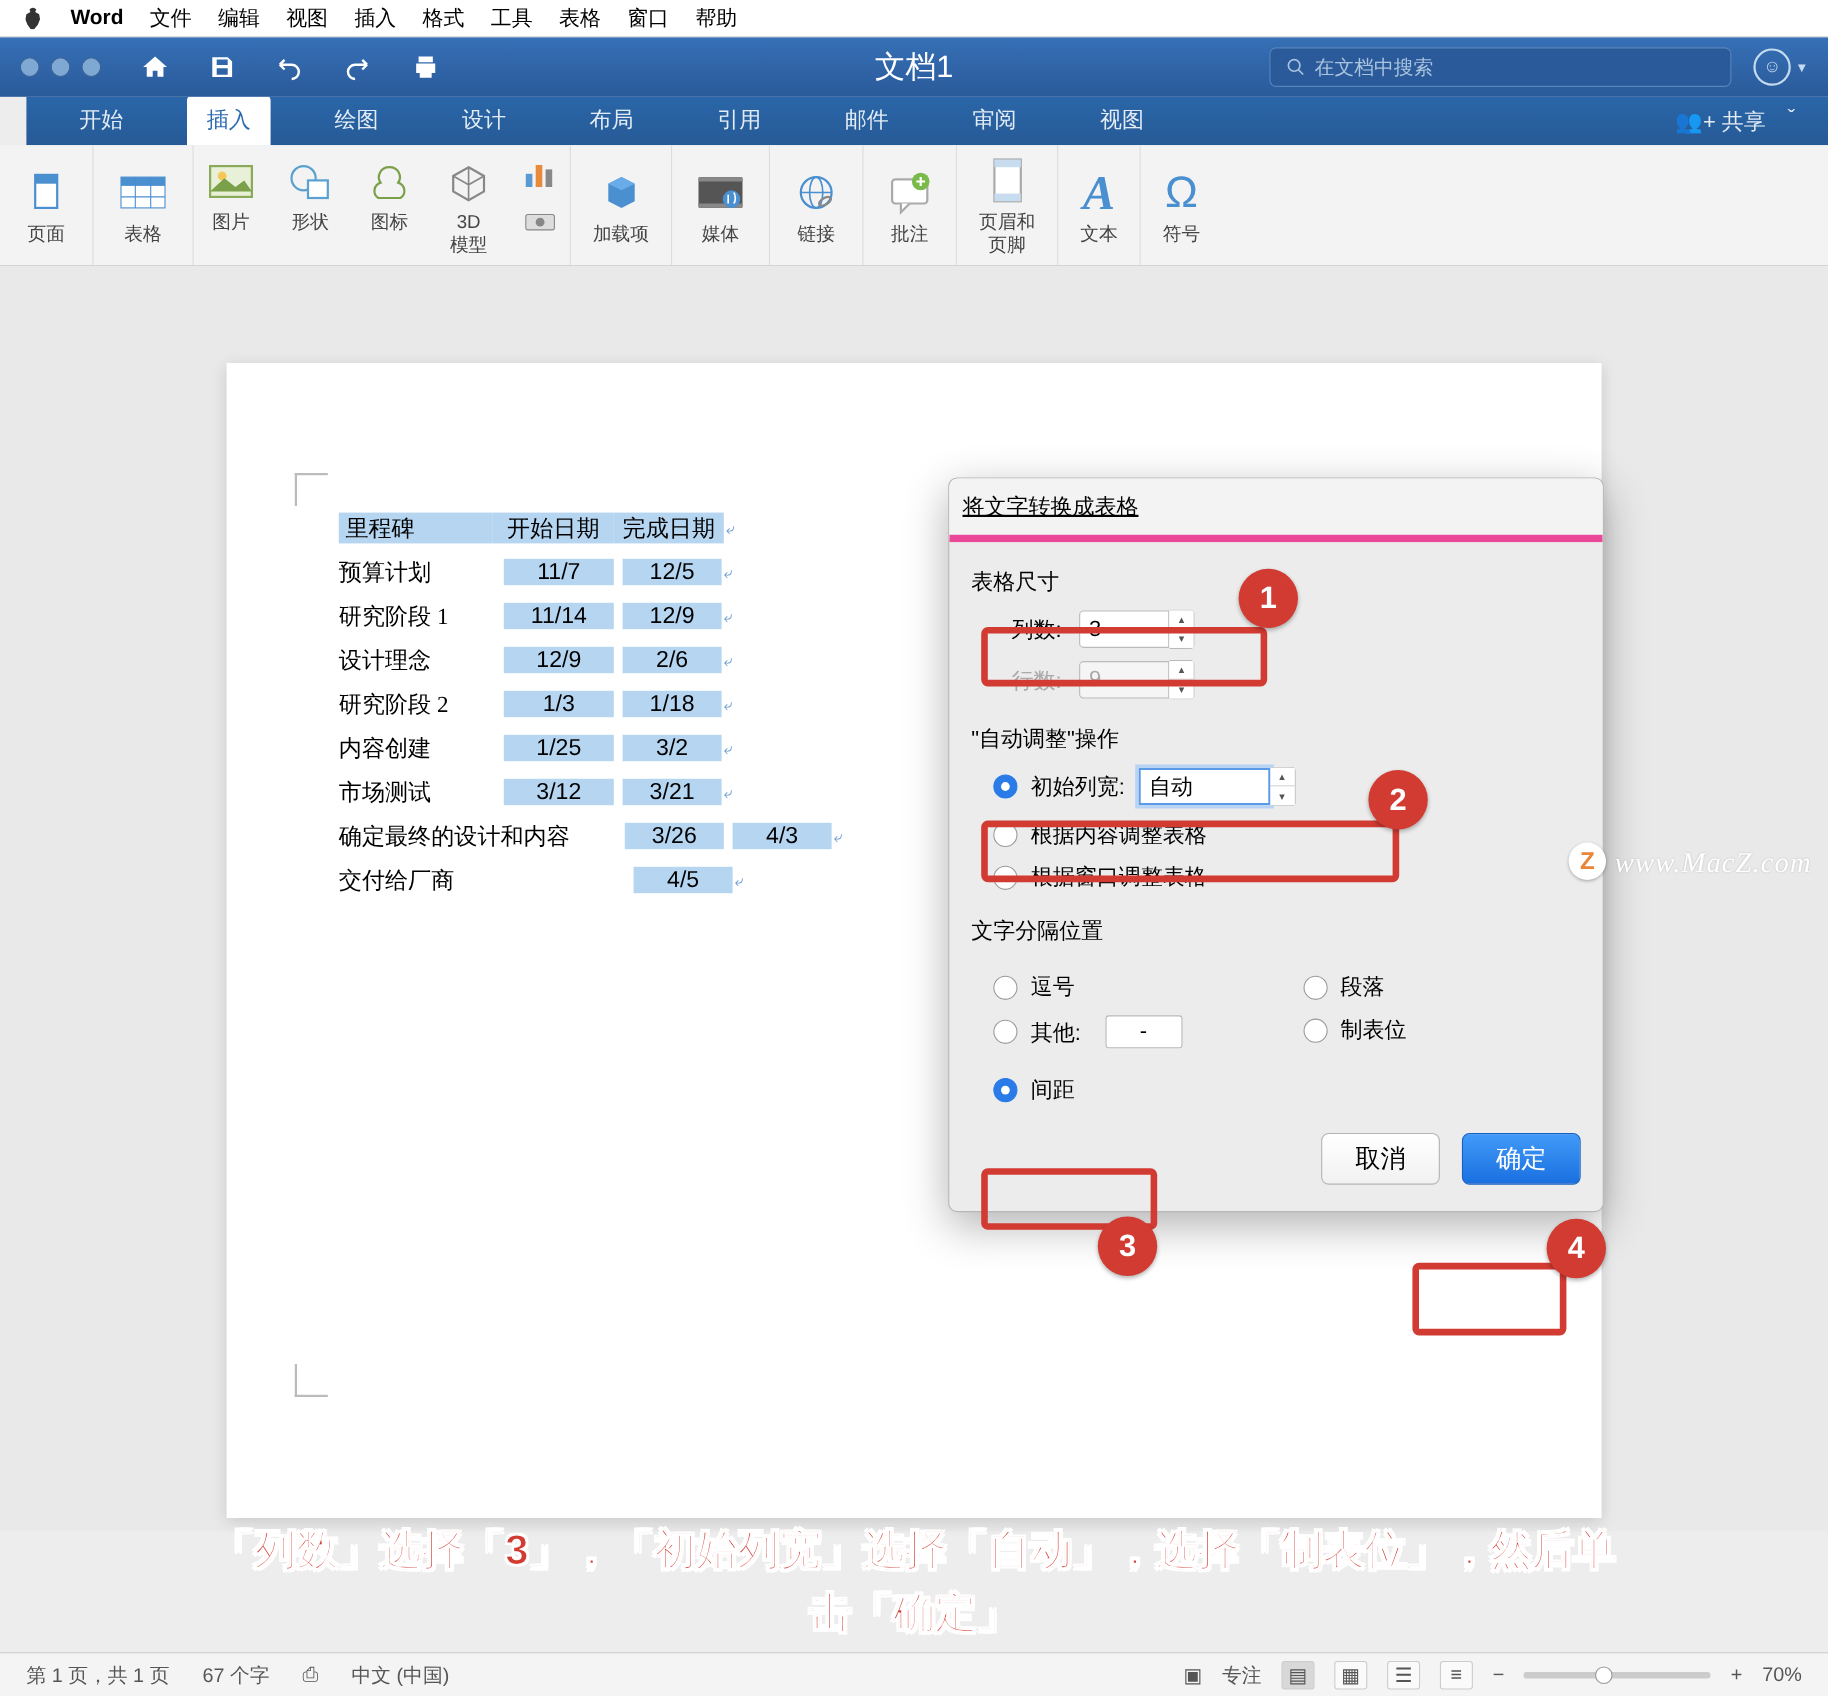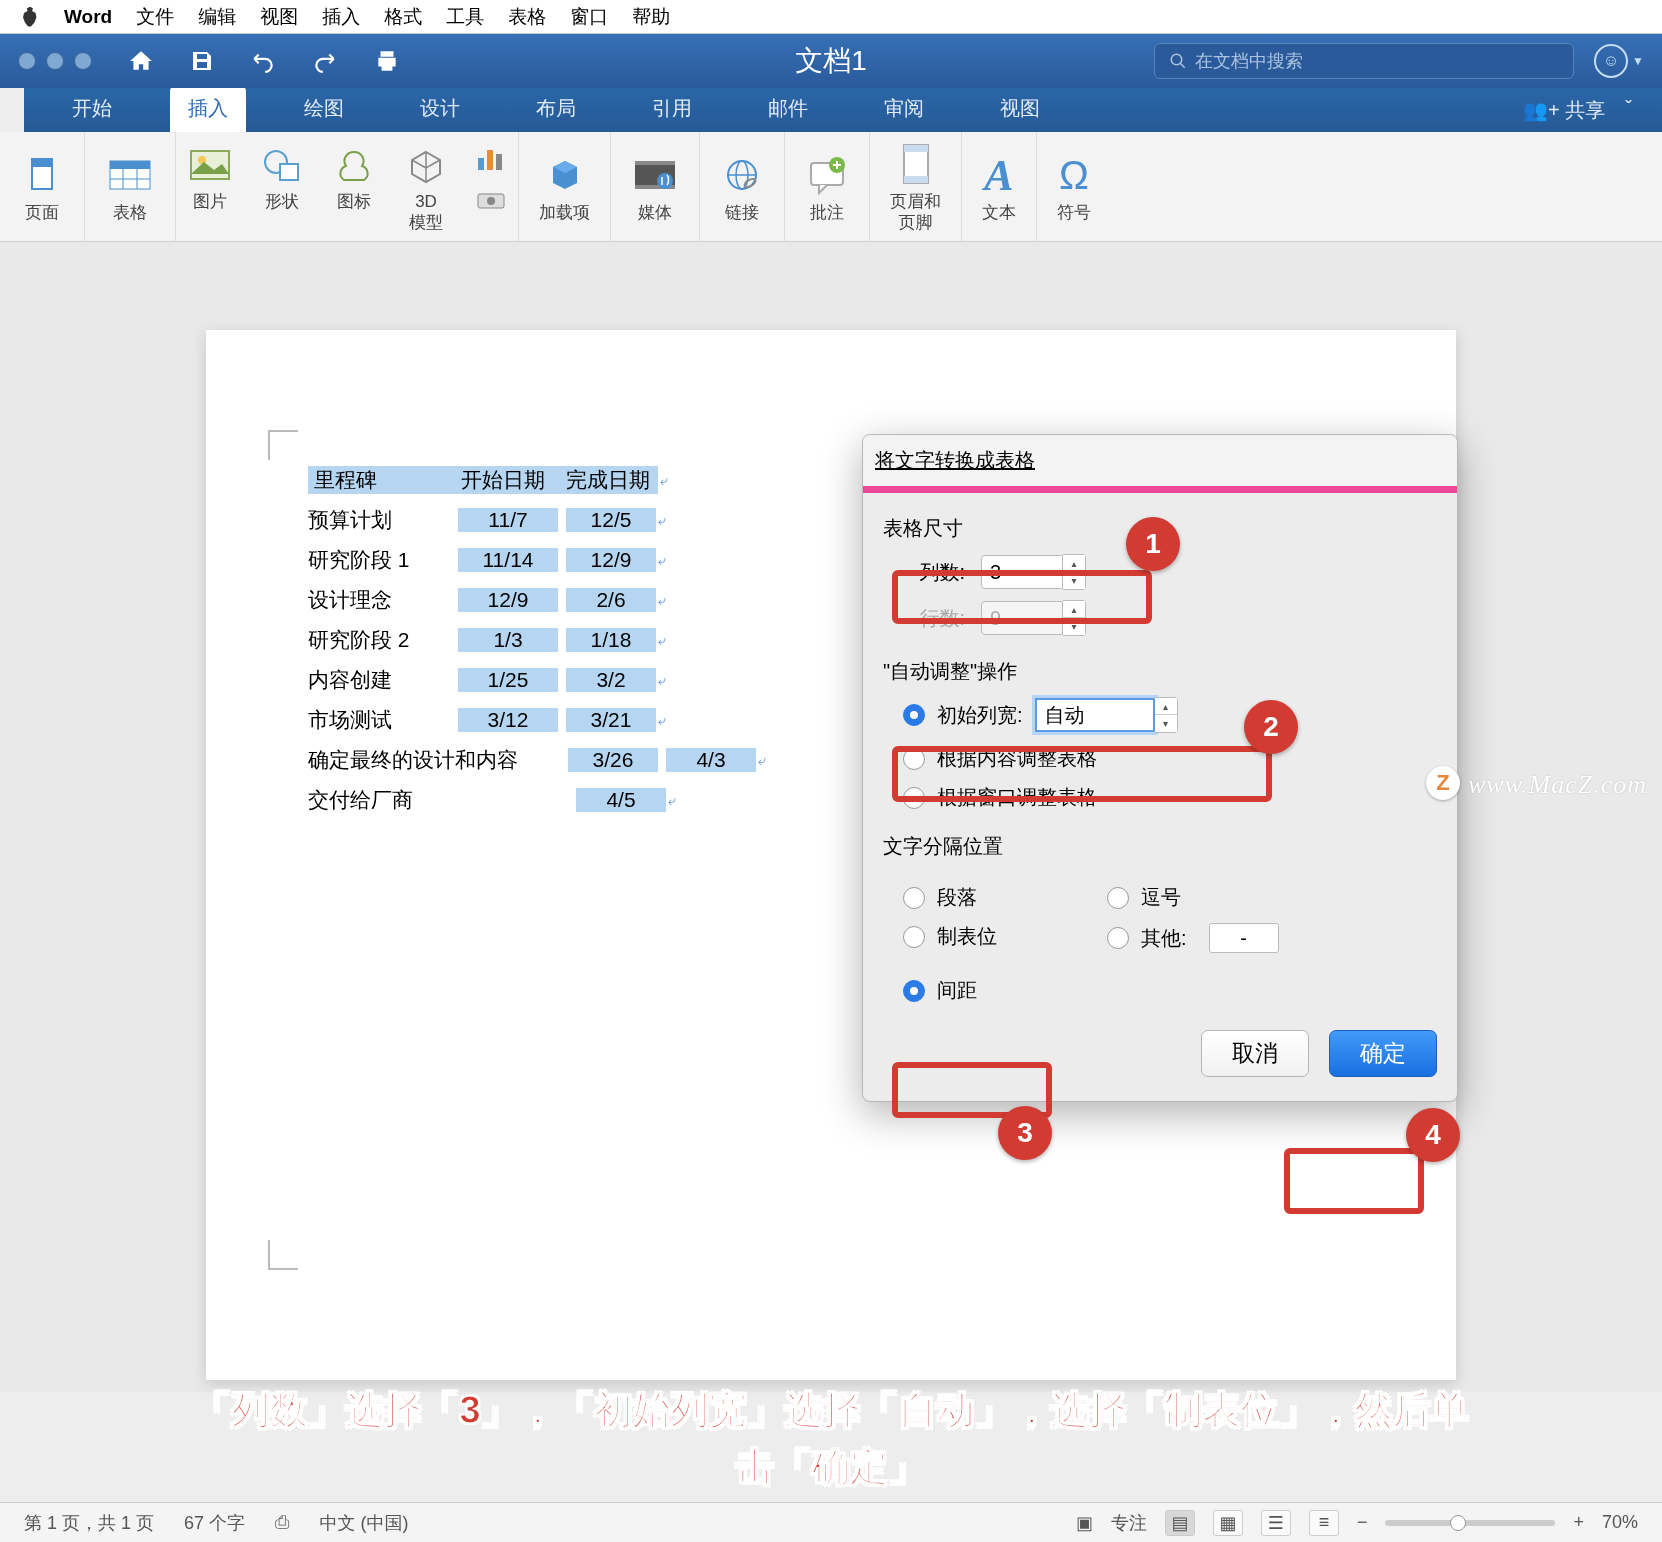--- a/index.html
+++ b/index.html
@@ -35,21 +35,21 @@
 
     
     .doc-area { background: #e9e9e9; height: 1150px; position: relative; display: flex; justify-content: center; padding-top: 88px; }
     .page { background: #fff; width: 1250px; height: 1050px; box-shadow: 0 4px 14px rgba(0,0,0,.15); position: relative; }
     .corner { position: absolute; width: 30px; height: 30px; }
     .corner.tl2 { top: 100px; left: 62px; border-left: 2px solid #bbb; border-top: 2px solid #bbb; }
     .corner.bl { bottom: 110px; left: 62px; border-left: 2px solid #bbb; border-bottom: 2px solid #bbb; }
 
     .text-table { position: absolute; top: 130px; left: 94px; font-size: 21px; }
     .text-table .row { display: flex; padding: 6px 8px; align-items: center; }
-    .text-table .c1 { width: 150px; }
+    .text-table .c1 { width: 150px; font-family: Liberation Serif, serif; }
     .text-table .c2 { width: 100px; text-align: center; background: #b5d5f1; padding: 0 6px; }
     .text-table .c3 { width: 90px; text-align: center; background: #b5d5f1; padding: 0 6px; margin-left: 8px; }
     .c1hdr{width:140px;background:#b5d5f1;padding:0 6px}
     .c2hdr{width:110px;background:#b5d5f1;padding:0 6px;text-align:center}
     .c3hdr{width:100px;background:#b5d5f1;padding:0 6px;text-align:center}
     .para-mark { color: #6a9cd0; font-size: 14px; margin-left: 2px; }
 
     
     .dialog { position: absolute; top: 434px; left: 862px; width: 596px; background: #ececec; border: 1px solid #b7b7b7; border-radius: 8px; box-shadow: 0 12px 40px rgba(0,0,0,.3); }
     .dialog-title { text-align: left; padding: 12px; font-size: 20px; border-bottom: 7px solid #ec4899; background: #f3f3f3; border-radius: 8px 8px 0 0; text-decoration: underline; }
@@ -411,36 +411,36 @@
     <div class="radio-row">
       <div class="radio"></div>
       <span>根据窗口调整表格</span>
     </div>
 
     <div class="section-title" style="margin-top:22px">文字分隔位置</div>
     <div class="two-col">
       <div>
         <div class="radio-row">
             <div class="radio"></div>
-            <span>段落</span>
-          </div>
-        <div class="radio-row">
-            <div class="radio"></div>
-            <span>制表位</span>
-          </div>
-      </div>
-      <div>
-        <div class="radio-row">
-            <div class="radio"></div>
             <span>逗号</span>
           </div>
         <div class="radio-row">
             <div class="radio"></div>
             <span>其他:</span>
             <input class="other-input" value="-" style="">
+          </div>
+      </div>
+      <div>
+        <div class="radio-row">
+            <div class="radio"></div>
+            <span>段落</span>
+          </div>
+        <div class="radio-row">
+            <div class="radio"></div>
+            <span>制表位</span>
           </div>
       </div>
     </div>
     <div class="radio-row">
         <div class="radio blue-checked"></div>
         <span>间距</span>
       </div>
 
     <div class="dialog-buttons">
       <button class="btn">取消</button>

